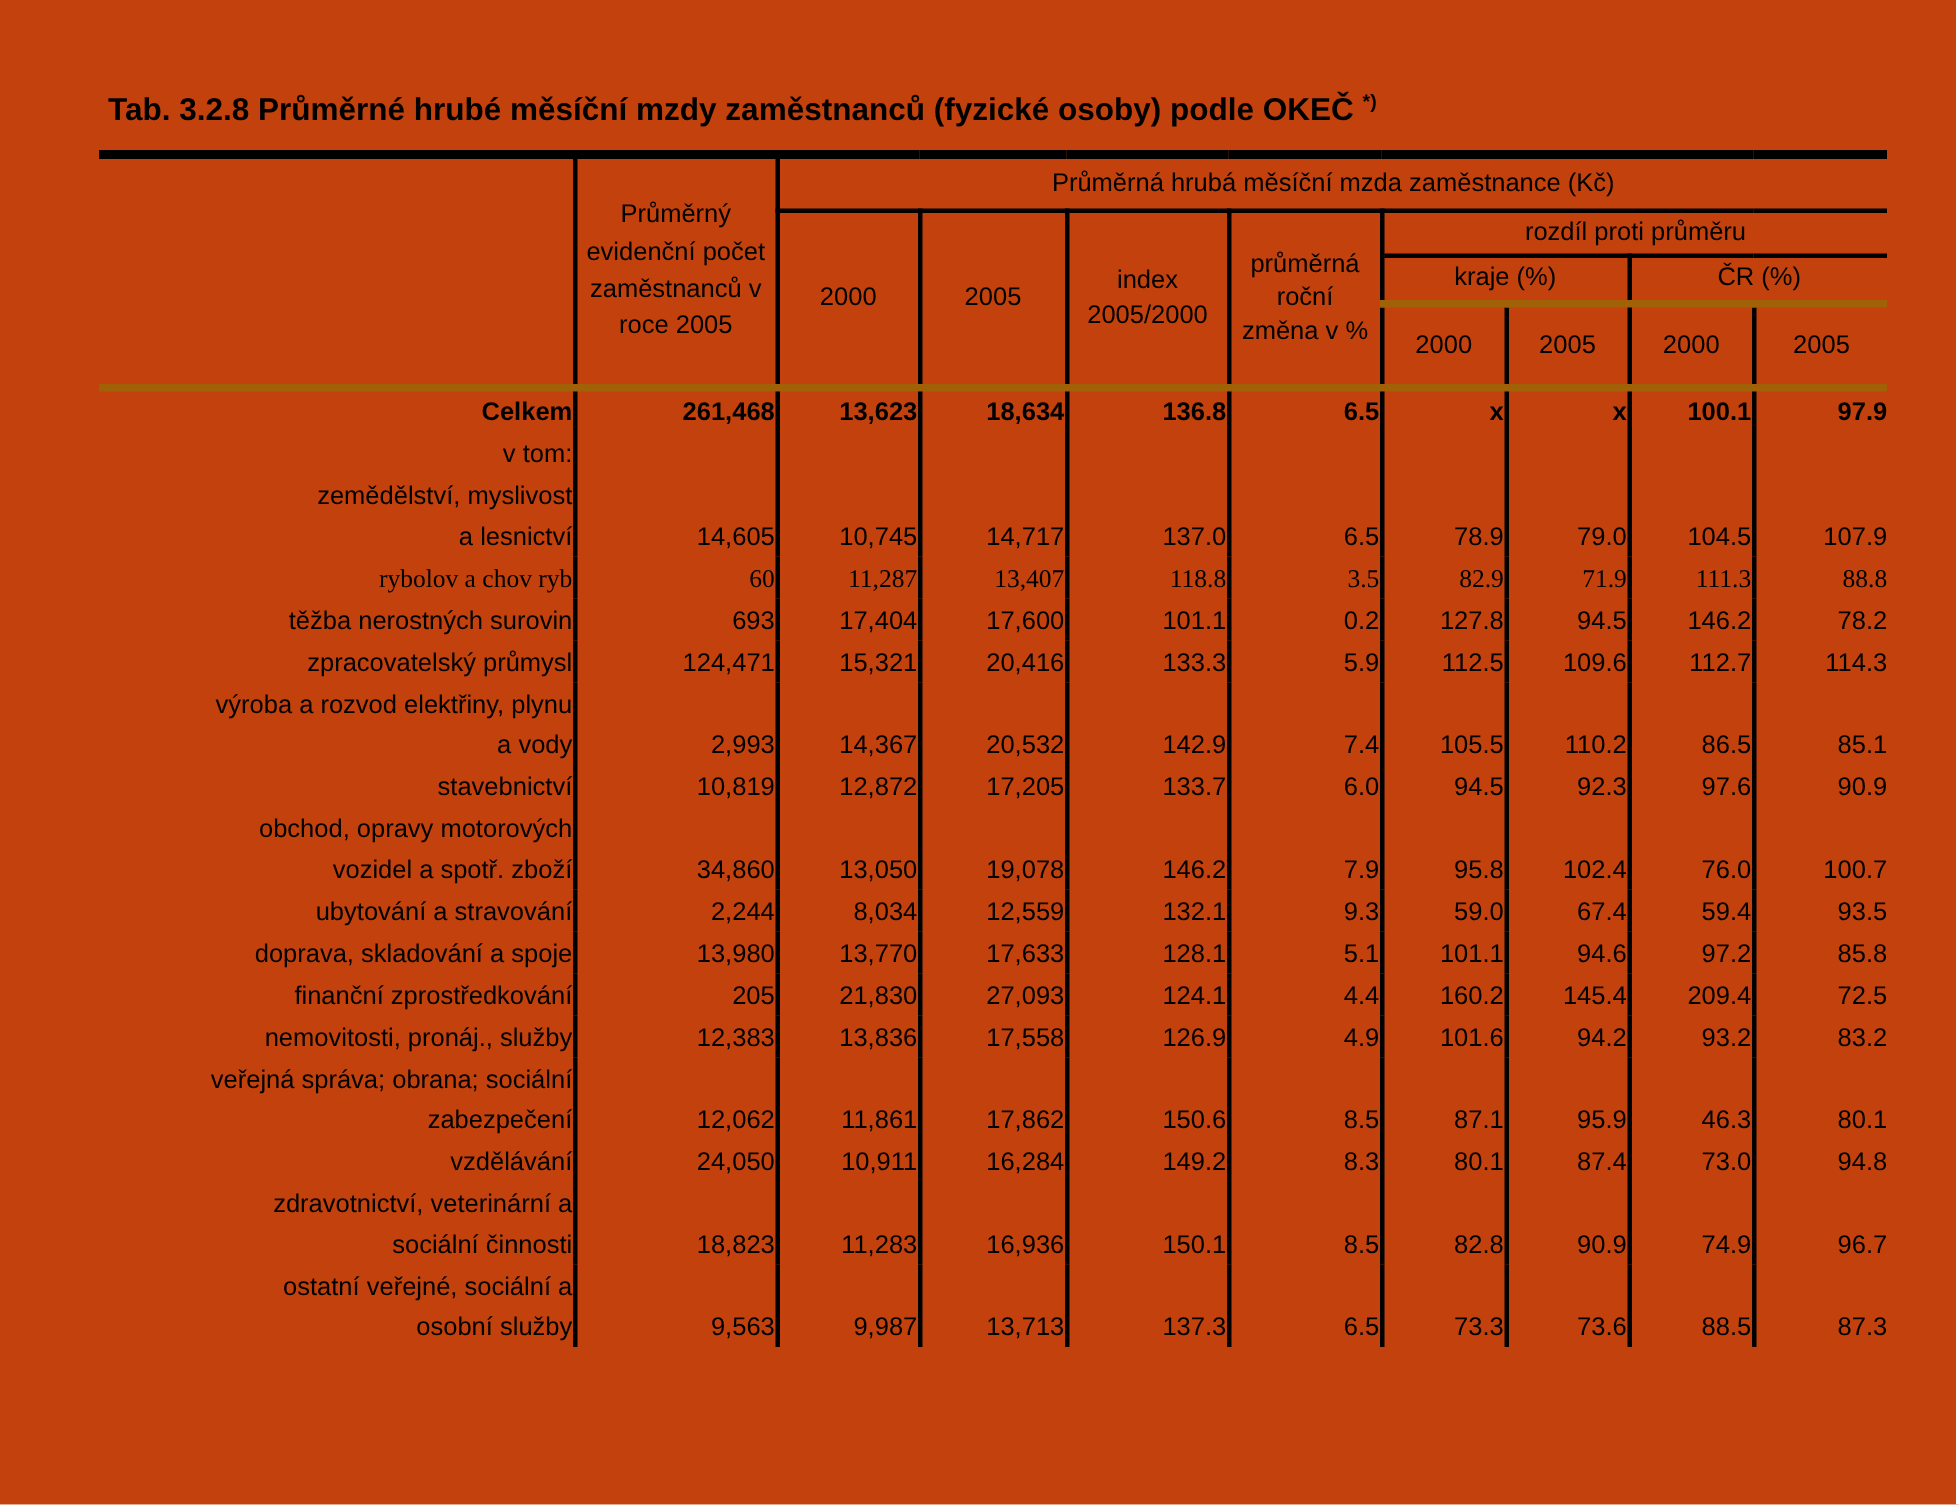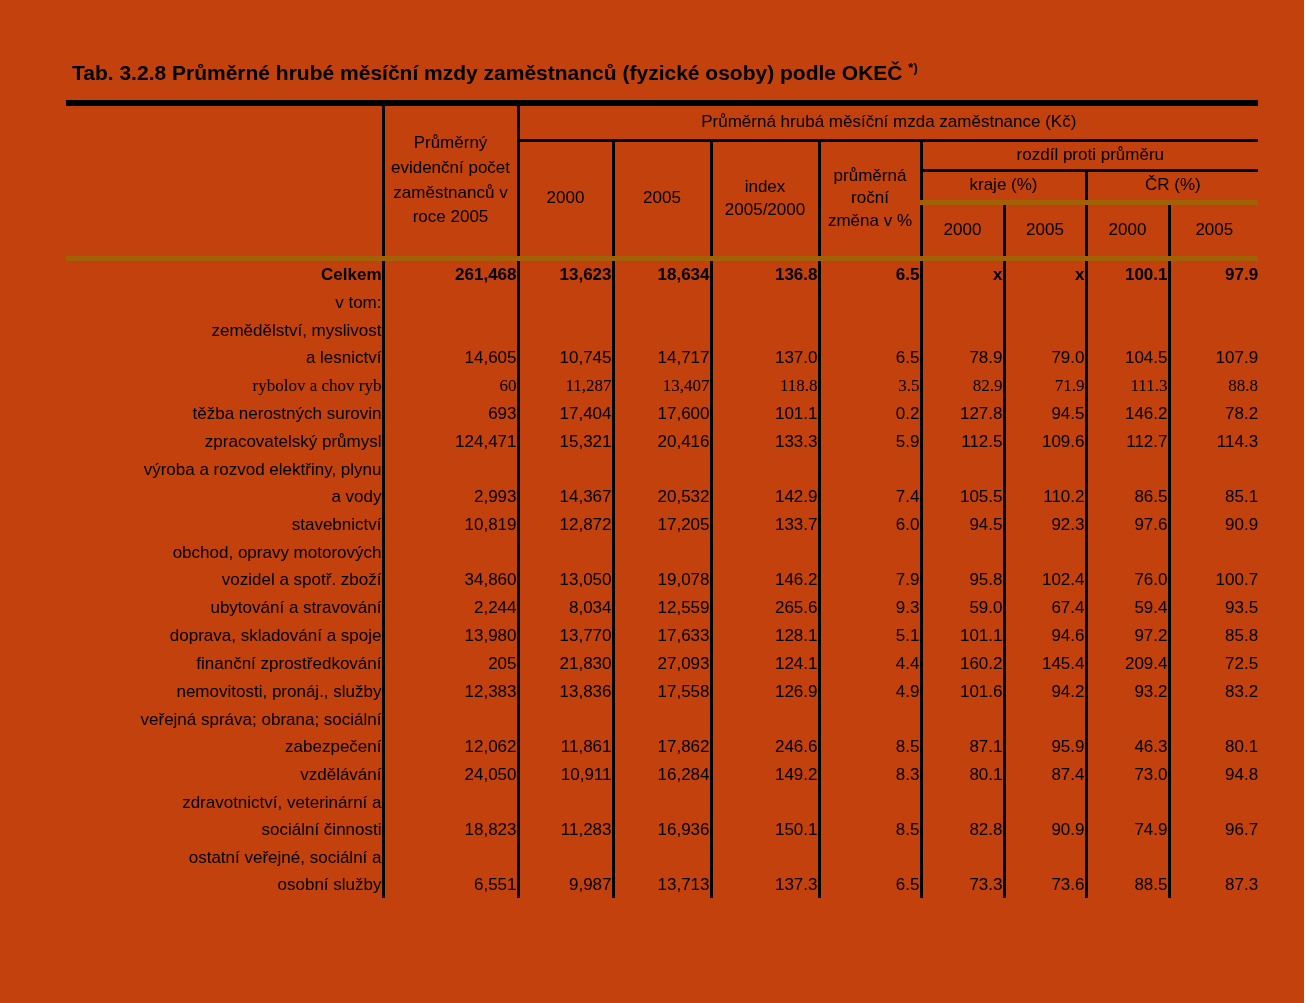--- a/index.html
+++ b/index.html
@@ -233,21 +233,21 @@
           <td class="num br">95.8</td>
           <td class="num br">102.4</td>
           <td class="num br">76.0</td>
           <td class="num">100.7</td>
         </tr>
         <tr style="height: 28px;">
           <td class="lbl br ind2">ubytování a stravování</td>
           <td class="num br">2,244</td>
           <td class="num br">8,034</td>
           <td class="num br">12,559</td>
-          <td class="num br">265.6</td>
+          <td class="num br">132.1</td>
           <td class="num br">9.3</td>
           <td class="num br">59.0</td>
           <td class="num br">67.4</td>
           <td class="num br">59.4</td>
           <td class="num">93.5</td>
         </tr>
         <tr style="height: 28px;">
           <td class="lbl br ind2">doprava, skladování a spoje</td>
           <td class="num br">13,980</td>
           <td class="num br">13,770</td>
@@ -282,21 +282,21 @@
           <td class="num br">94.2</td>
           <td class="num br">93.2</td>
           <td class="num">83.2</td>
         </tr>
         <tr style="height: 55px;">
           <td class="lbl br ind2">veřejná správa; obrana; sociální
 zabezpečení</td>
           <td class="num br">12,062</td>
           <td class="num br">11,861</td>
           <td class="num br">17,862</td>
-          <td class="num br">246.6</td>
+          <td class="num br">150.6</td>
           <td class="num br">8.5</td>
           <td class="num br">87.1</td>
           <td class="num br">95.9</td>
           <td class="num br">46.3</td>
           <td class="num">80.1</td>
         </tr>
         <tr style="height: 28px;">
           <td class="lbl br ind2">vzdělávání</td>
           <td class="num br">24,050</td>
           <td class="num br">10,911</td>
@@ -317,21 +317,21 @@
           <td class="num br">150.1</td>
           <td class="num br">8.5</td>
           <td class="num br">82.8</td>
           <td class="num br">90.9</td>
           <td class="num br">74.9</td>
           <td class="num">96.7</td>
         </tr>
         <tr style="height: 55px;">
           <td class="lbl br ind2">ostatní veřejné, sociální a
 osobní služby</td>
-          <td class="num br">6,551</td>
+          <td class="num br">9,563</td>
           <td class="num br">9,987</td>
           <td class="num br">13,713</td>
           <td class="num br">137.3</td>
           <td class="num br">6.5</td>
           <td class="num br">73.3</td>
           <td class="num br">73.6</td>
           <td class="num br">88.5</td>
           <td class="num">87.3</td>
         </tr>
       </tbody>

